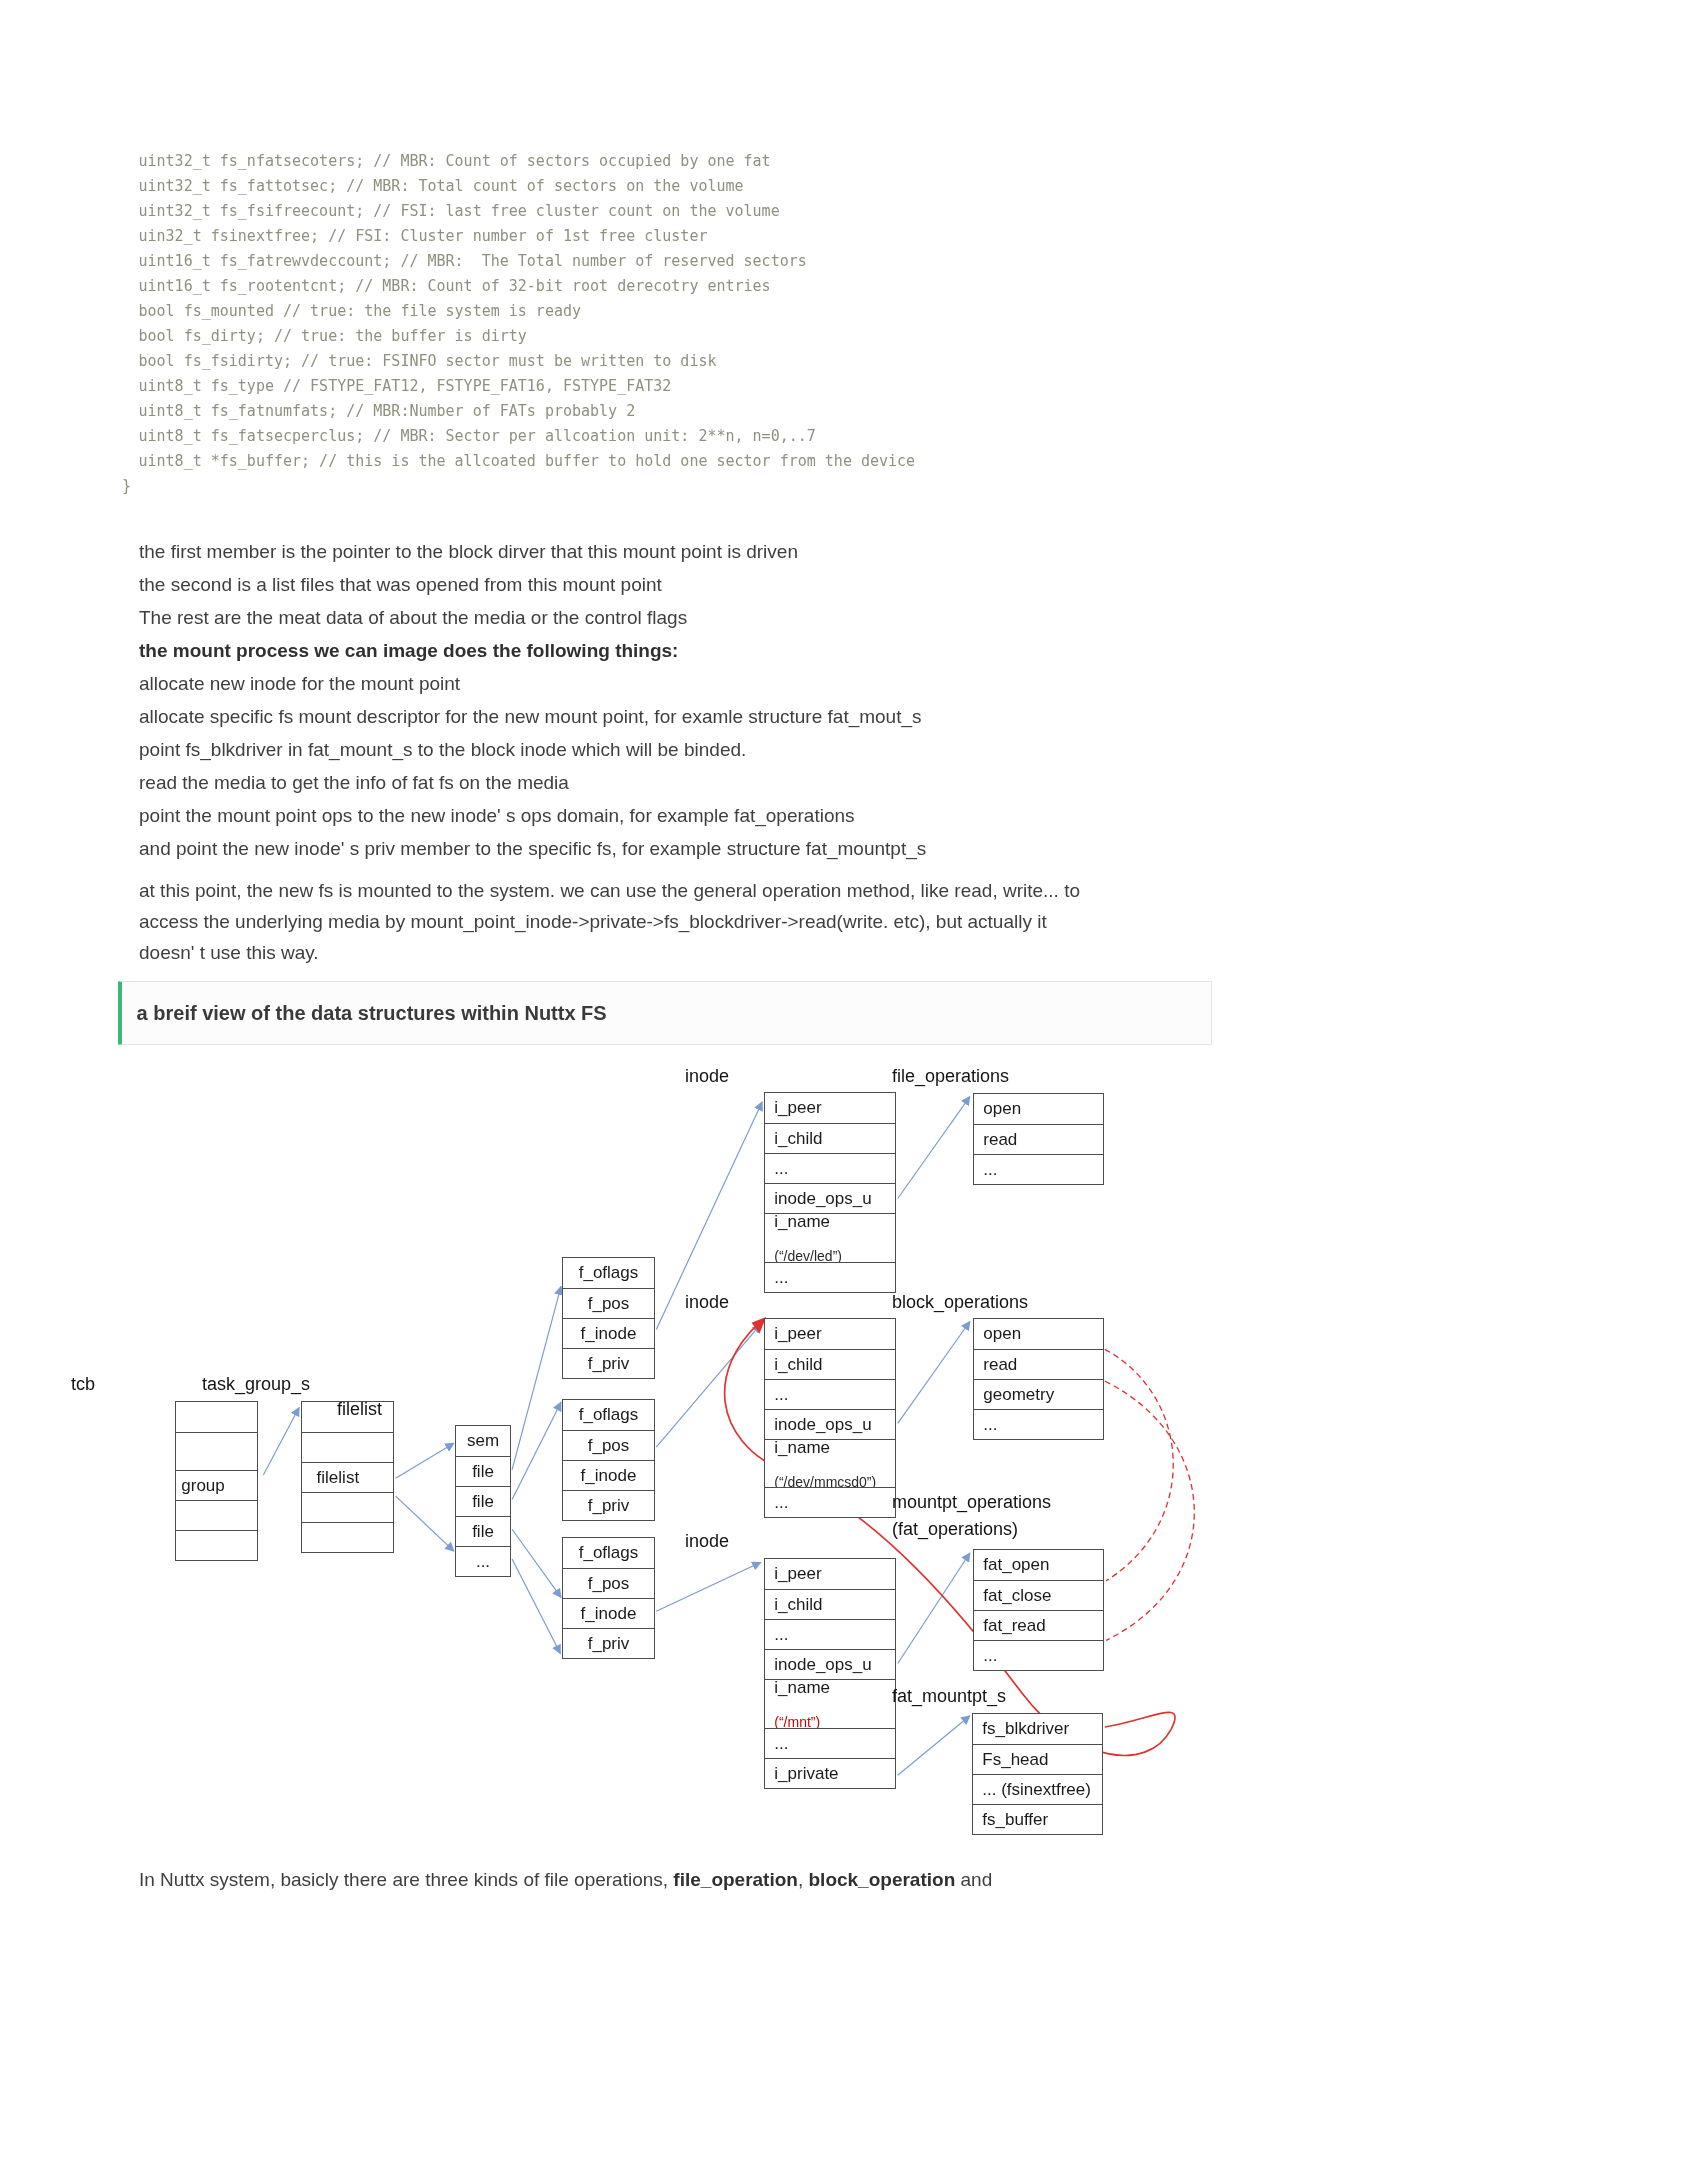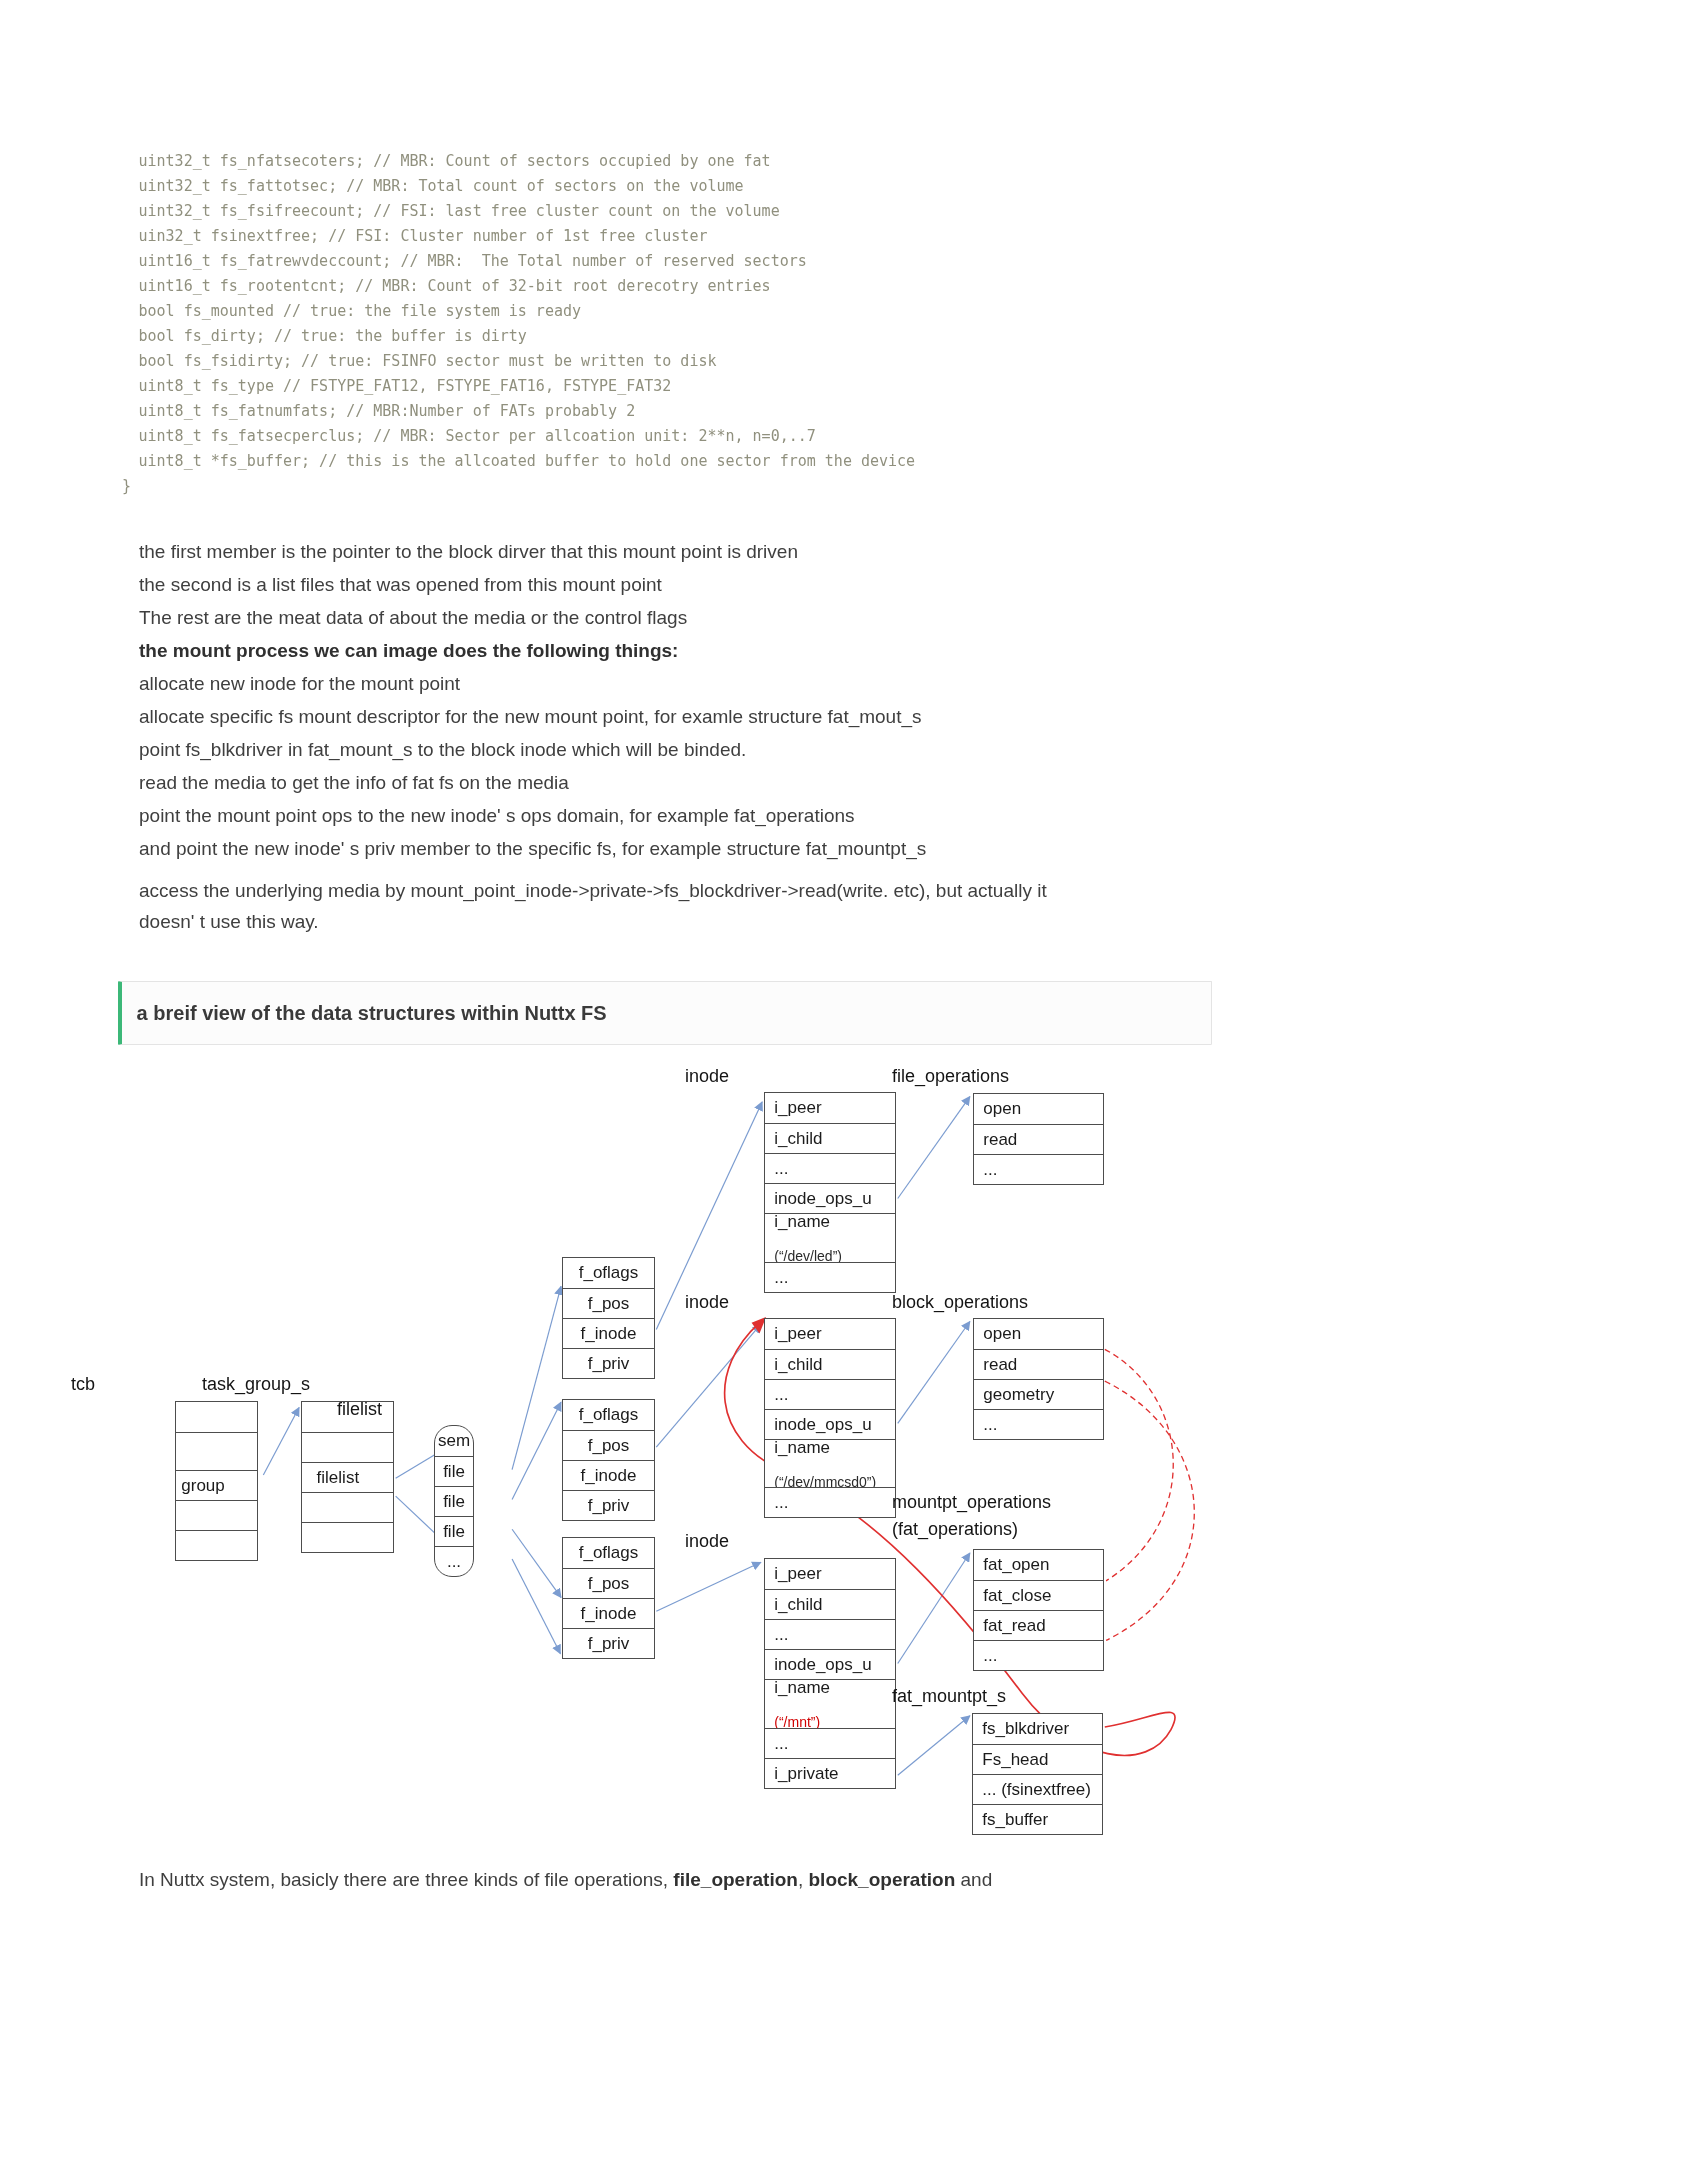--- a/index.html
+++ b/index.html
@@ -48,20 +48,21 @@
       <div class="text-line bold">the mount process we can image does the following things:</div>
       <div class="text-line">allocate new inode for the mount point</div>
       <div class="text-line">allocate specific fs mount descriptor for the new mount point, for examle structure fat_mout_s</div>
       <div class="text-line">point fs_blkdriver in fat_mount_s to the block inode which will be binded.</div>
       <div class="text-line">read the media to get the info of fat fs on the media</div>
       <div class="text-line">point the mount point ops to the new inode' s ops domain, for example fat_operations</div>
       <div class="text-line">and point the new inode' s priv member to the specific fs, for example structure fat_mountpt_s</div>
     </div>
 
   <div id="mount-para" class="abs para">
+      <div class="text-line">at this point, the new fs is mounted to the system. we can use the general operation method, like read, write... to</div>
       <div class="text-line">access the underlying media by mount_point_inode-&gt;private-&gt;fs_blockdriver-&gt;read(write. etc), but actually it</div>
       <div class="text-line">doesn' t use this way.</div>
     </div>
 
   <div id="section-heading-box" class="abs">
     <div id="section-heading-text">a breif view of the data structures within Nuttx FS</div>
   </div>
 
   <div id="diagram" class="abs">
     <svg id="connector-svg" width="1687" height="2183" viewBox="0 0 2550 3300">
@@ -108,21 +109,21 @@
         <div class="dbox" style="left: 301px; top: 356px; width: 93px;">
           <div class="drow" style="height: 30px; padding-left: 14.6px;"></div>
           <div class="drow" style="height: 30px; padding-left: 14.6px;"></div>
           <div class="drow" style="height: 30px; padding-left: 14.6px;">
             <span>filelist</span>
           </div>
           <div class="drow" style="height: 30px; padding-left: 14.6px;"></div>
           <div class="drow" style="height: 30px; padding-left: 14.6px;"></div>
         </div>
         <div class="dtitle" style="left: 337px; top: 354px; width: 291px;">filelist</div>
-        <div class="dbox" style="left: 434px; top: 380px; width: 40px; border-radius: 18px;">
+        <div class="dbox" style="left: 455px; top: 380px; width: 56px;">
           <div class="drow center" style="height: 30px;">
             <span>sem</span>
           </div>
           <div class="drow center" style="height: 30px;">
             <span>file</span>
           </div>
           <div class="drow center" style="height: 30px;">
             <span>file</span>
           </div>
           <div class="drow center" style="height: 30px;">

